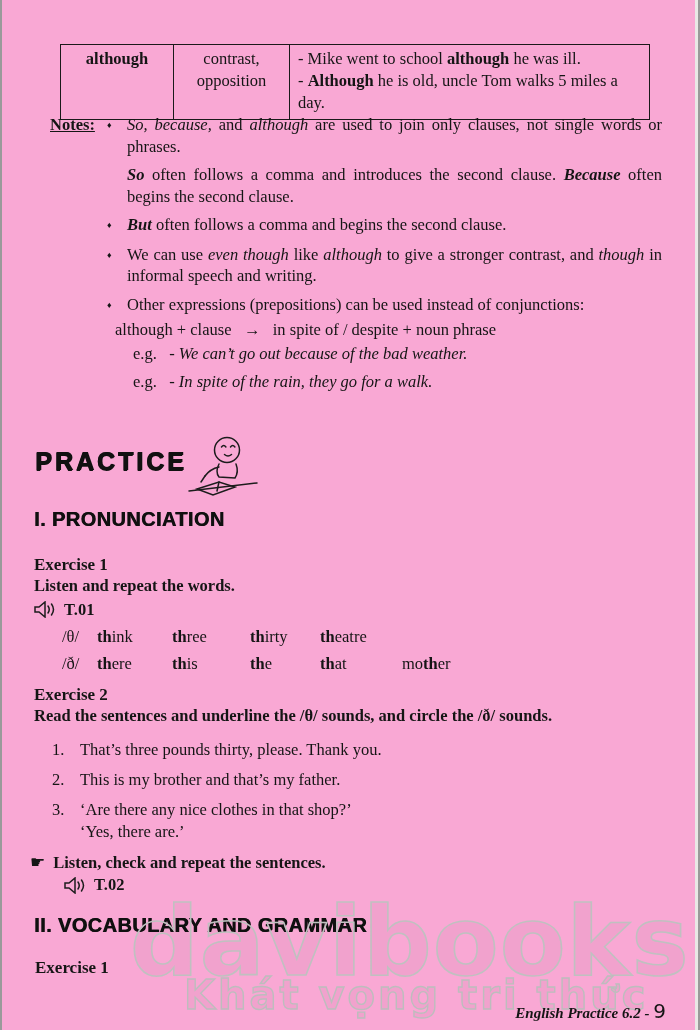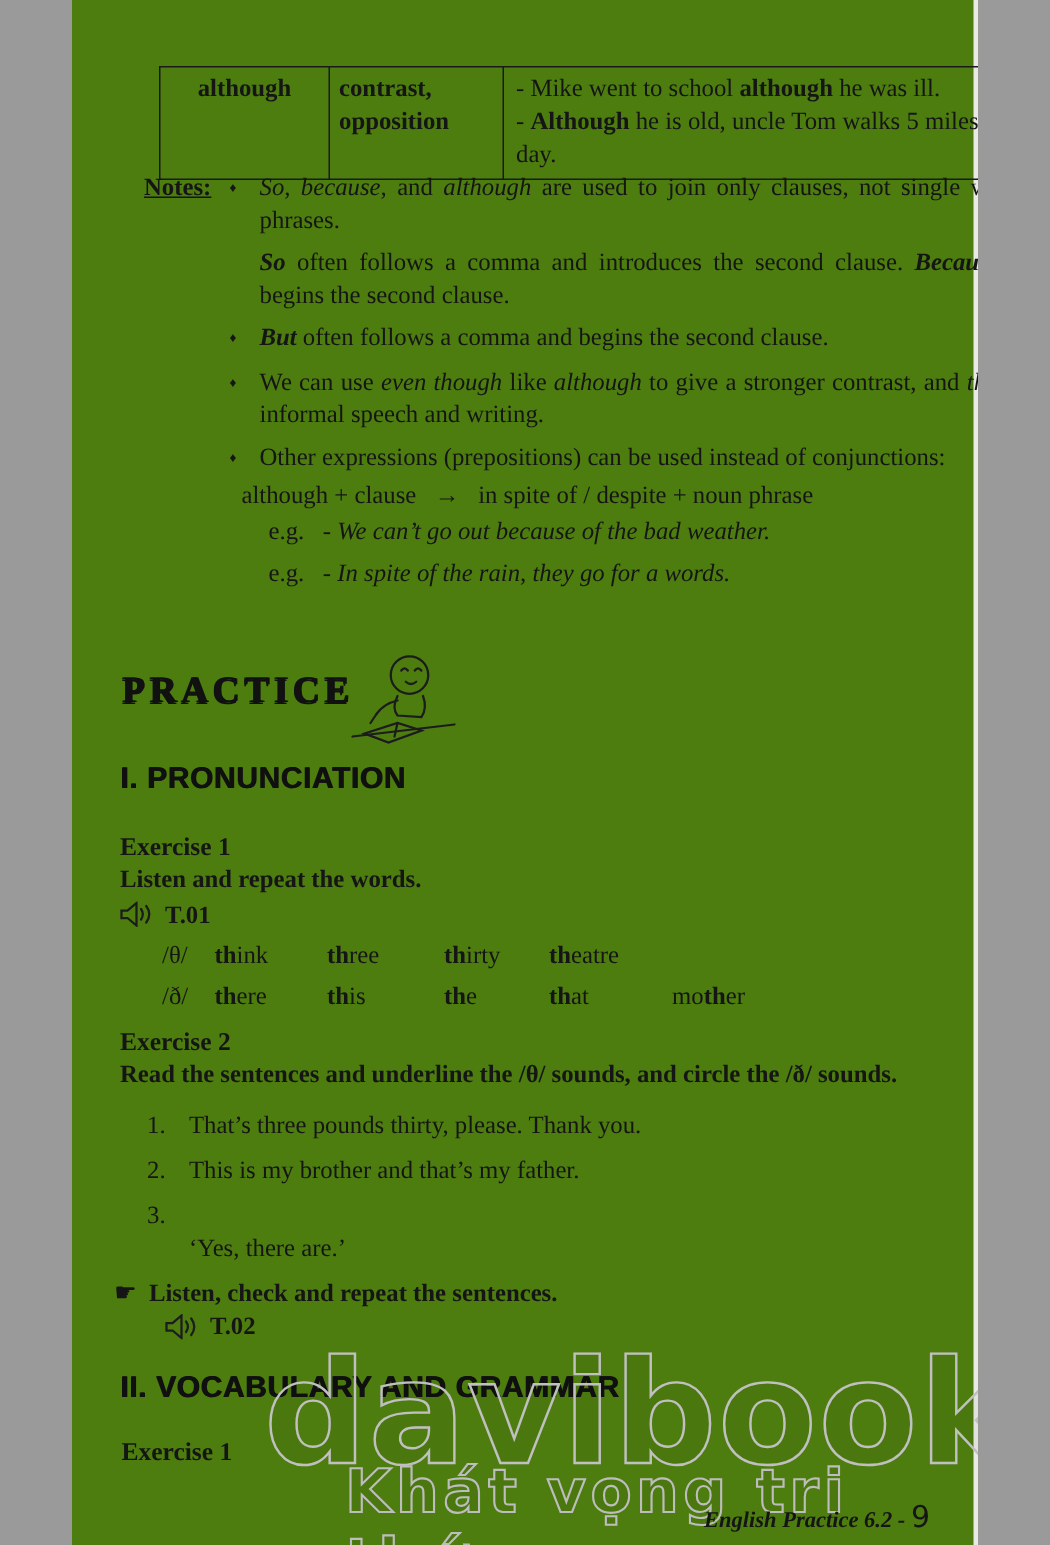--- a/index.html
+++ b/index.html
@@ -1,43 +1,43 @@
 <!DOCTYPE html>
 <html><head>
 <meta charset="utf-8">
 <style>
   html,body{margin:0;padding:0;background:#9a9a9a;}
-  .page{position:relative;width:604px;height:1030px;margin:0 auto;background:#4d7c0f;
+  .page{position:relative;width:696px;height:1030px;margin:0 auto;background:#f9a8d4;
         font-family:"Liberation Serif","DejaVu Serif",serif;color:#151515;overflow:hidden;}
   .scan-edge{position:absolute;right:0;top:0;bottom:0;width:3px;background:#e9e9e6;}
   .b{font-weight:bold}.i{font-style:italic}
 
   
   .tbl{position:absolute;left:58px;top:44px;width:590px;border-collapse:collapse;
        font-size:16.5px;line-height:22px;}
   .tbl td{border:1.6px solid #1a1a1a;padding:3px 6px 5px;vertical-align:top;}
   .tbl .c1{width:100px;text-align:center;font-weight:bold;}
-  .tbl .c2{width:103px;font-weight:bold;}
+  .tbl .c2{width:103px;text-align:center;}
   .tbl .c3 div{padding-left:2px;}
 
   
   .notes{position:absolute;left:48px;top:114px;width:612px;font-size:16.5px;line-height:21.5px;}
   .notes-row{display:flex;}
   .notes-label{width:57px;flex:0 0 57px;font-weight:bold;text-decoration:underline;}
   .nitems{flex:1;}
   .nitem{display:flex;margin-bottom:7px;}
   .bullet{width:20px;flex:0 0 20px;font-size:9px;line-height:21.5px;text-align:left;padding-top:1px;}
   .ntext{flex:1;text-align:justify;}
   .ncont{margin:0 0 7px 20px;text-align:justify;}
   .sub1{margin-left:8px;white-space:pre-wrap;}
   .sub2{margin-left:26px;white-space:pre-wrap;}
   .arrowline{margin-bottom:2px;}
 
   
-  .practice{position:absolute;left:33px;top:447px;font-family:Liberation Serif, serif;
+  .practice{position:absolute;left:33px;top:447px;font-family:Liberation Sans, sans-serif;
             font-size:25px;font-weight:bold;letter-spacing:3px;color:#111;
             text-shadow:1px 0 0 #111,0 1px 0 #111;}
   .cartoon{position:absolute;left:183px;top:434px;}
   .sec-head{position:absolute;font-family:Liberation Sans, sans-serif;
             font-size:20px;font-weight:bold;letter-spacing:.4px;color:#101010;
             text-shadow:.6px 0 0 #101010;}
   .pron-head{left:32px;top:508px;}
   .vocab-head{left:32px;top:914px;}
 
   .ex-title{font-size:17px;font-weight:bold;}
@@ -113,21 +113,21 @@
       <div class="nitem">
         <span class="bullet">♦</span>
         <span class="ntext"><span>We can use </span><span class="i">even though</span><span> like </span><span class="i">although</span><span> to give a stronger contrast, and </span><span class="i">though</span><span> in informal speech and writing.</span></span>
       </div>
       <div class="nitem" style="margin-bottom:3px;">
         <span class="bullet">♦</span>
         <span class="ntext"><span>Other expressions (prepositions) can be used instead of conjunctions:</span></span>
       </div>
       <div class="ncont sub1 arrowline"><span>although + clause   </span><span class="b">→</span><span>   in spite of / despite + noun phrase</span></div>
       <div class="ncont sub2"><span>e.g.   - </span><span class="i">We can’t go out because of the bad weather.</span></div>
-      <div class="ncont sub2"><span>e.g.   - </span><span class="i">In spite of the rain, they go for a words.</span></div>
+      <div class="ncont sub2"><span>e.g.   - </span><span class="i">In spite of the rain, they go for a walk.</span></div>
     </div>
   </div>
 
   <div class="practice">PRACTICE</div>
   <svg class="cartoon line-art" width="78" height="68" viewBox="0 0 78 68">
     <circle cx="42" cy="16" r="12.5"></circle>
     <path d="M36.5 13 q2.2 -3 4.4 0"></path>
     <path d="M45.5 13 q2.2 -3 4.4 0"></path>
     <path d="M39.5 20.5 q3.5 3 7 0"></path>
     <path d="M34 30 q-4 8 0 13 l16 1 q4 -6 1 -14"></path>
@@ -176,21 +176,21 @@
         <span class="snum">1.</span>
         <span><span>That’s three pounds thirty, please. Thank you.</span></span>
       </div>
       <div class="sent">
         <span class="snum">2.</span>
         <span><span>This is my brother and that’s my father.</span></span>
       </div>
       <div class="sent">
         <span class="snum">3.</span>
         <span>
-          <br>
+          <span><span>‘Are there any nice clothes in that shop?’</span></span><br>
           <span><span>‘Yes, there are.’</span></span>
         </span>
       </div>
     </div>
   </div>
 
   <div class="follow">
     <div class="follow-line">
       <span class="hand">☛</span>
       <span><span class="b">Listen, check and repeat the sentences.</span></span>

